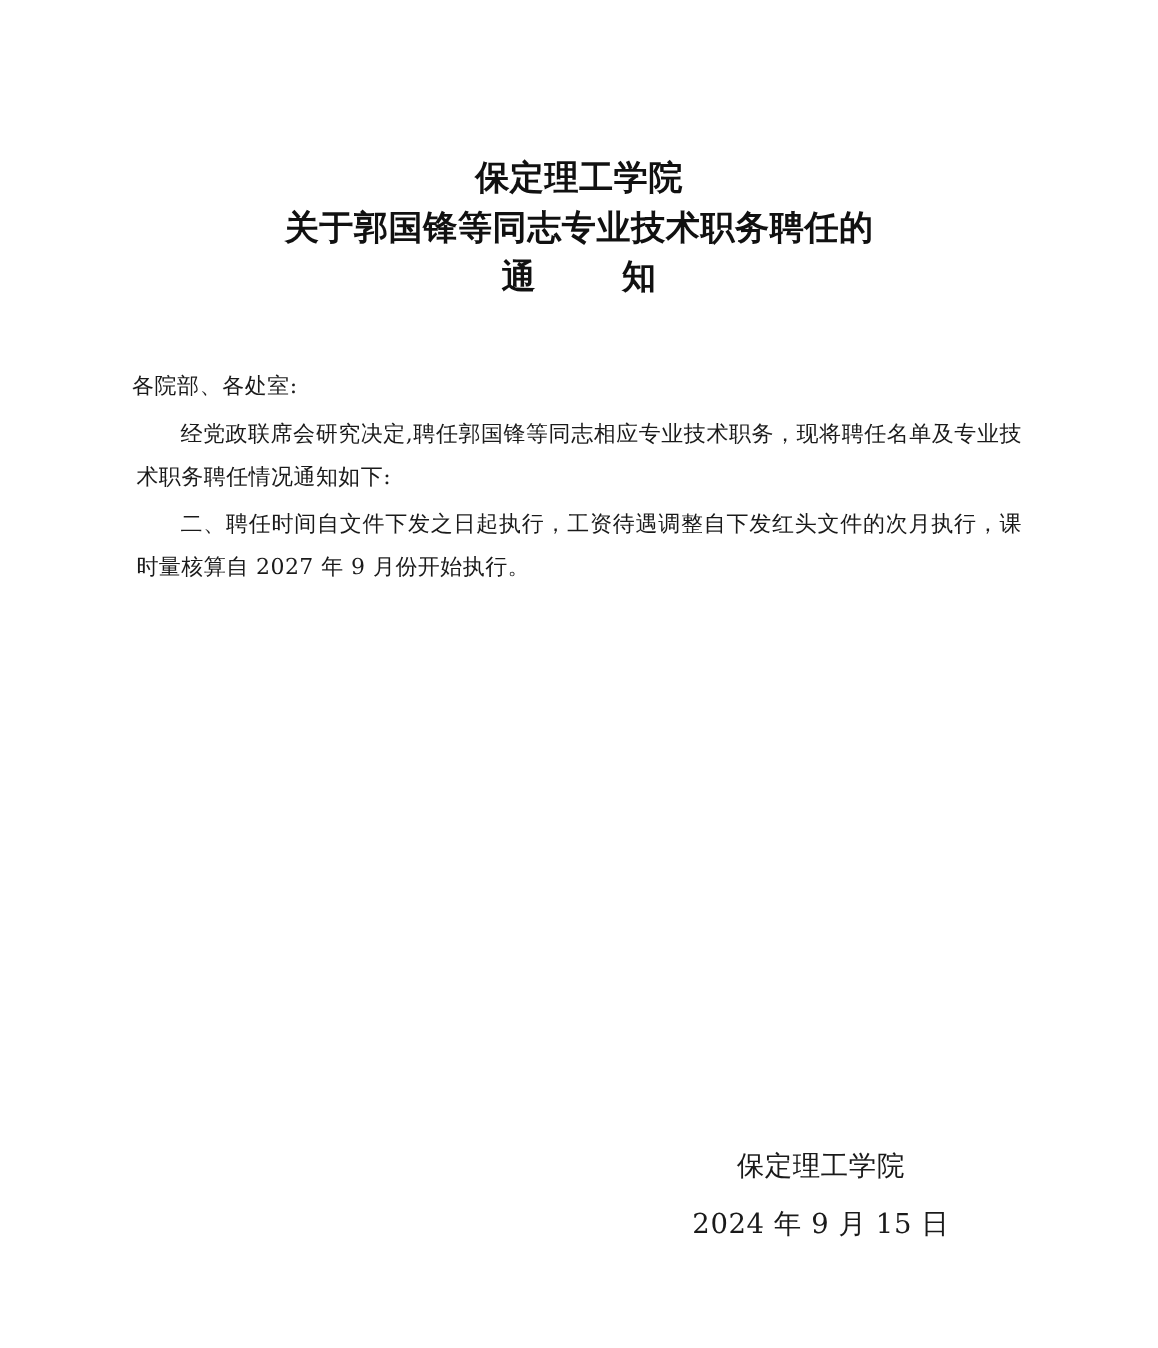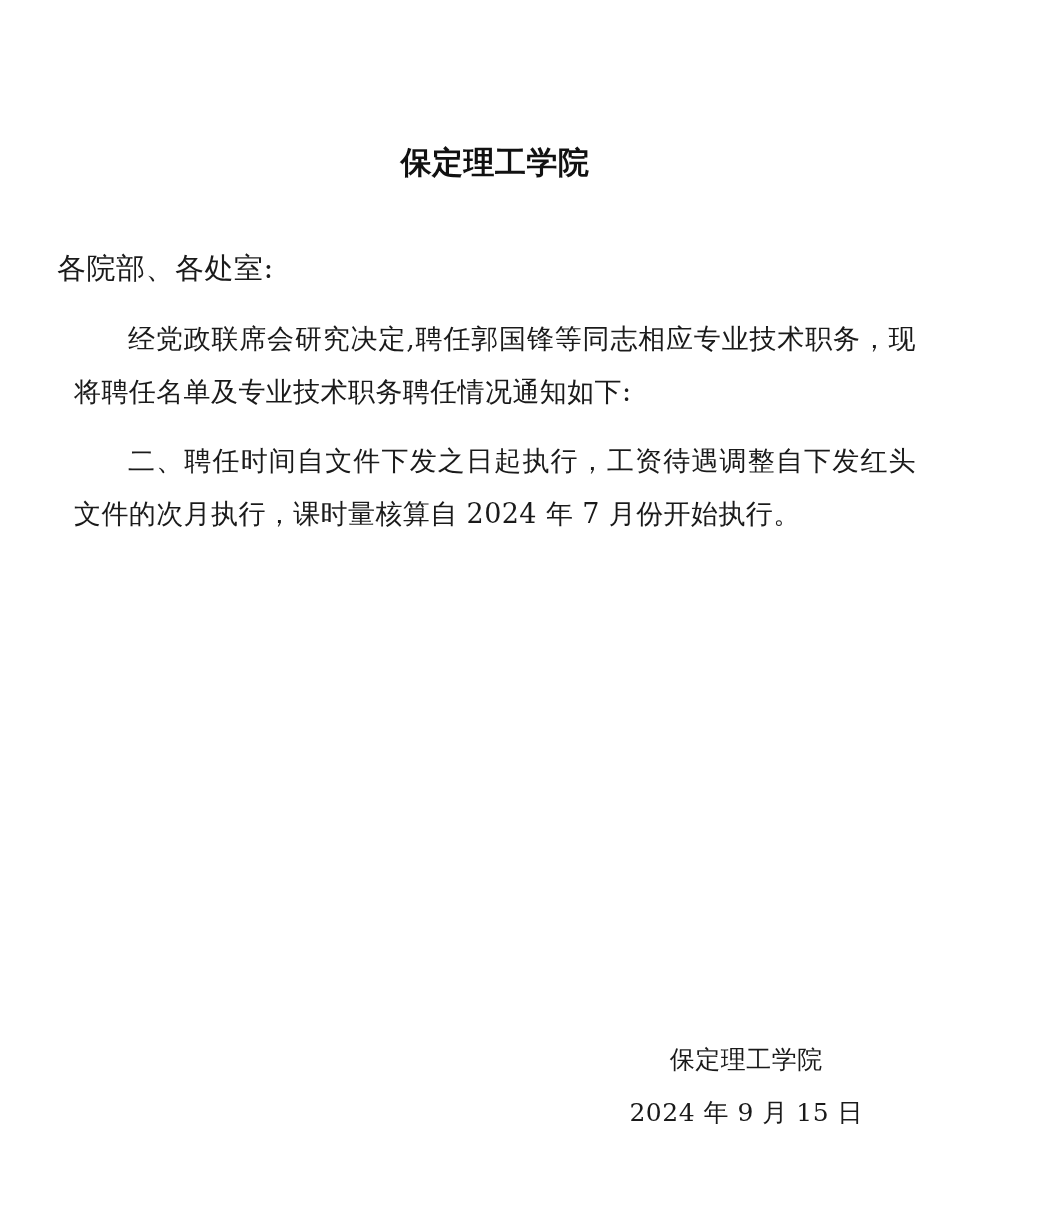--- a/index.html
+++ b/index.html
@@ -12,21 +12,21 @@
     height: 1225px;
     font-family: "DejaVu Serif", "Liberation Serif", serif;
     color: #1a1a1a;
     position: relative;
     overflow: hidden;
   }
   .page {
     width: 1053px;
     height: 1225px;
     box-sizing: border-box;
-    padding: 140px 120px 40px 57px;
+    padding: 140px 120px 40px 120px;
     position: relative;
   }
   .title-block {
     text-align: center;
     margin-bottom: 56px;
   }
   .title-line {
     font-family: "DejaVu Serif", "Liberation Serif", serif;
     font-weight: bold;
     font-size: 31px;
@@ -39,29 +39,29 @@
   }
   .title-line.third {
     font-size: 31px;
     letter-spacing: 0.5px;
   }
   .title-spacer {
     display: inline-block;
     width: 78px;
   }
   .salutation {
-    font-size: 29px;
+    font-size: 20px;
     line-height: 1.9;
     margin: 0 0 6px 0;
     letter-spacing: 0.5px;
   }
   .para {
-    font-size: 27px;
+    font-size: 20px;
     line-height: 1.95;
-    margin: 17px;
+    margin: 4px;
     text-indent: 2em;
     letter-spacing: 0.4px;
     text-align: justify;
   }
   .signature {
     position: absolute;
     right: 190px;
     bottom: 86px;
     text-align: center;
     font-size: 25px;
@@ -72,27 +72,31 @@
     white-space: nowrap;
   }
 </style>
 </head>
 <body>
 
 <div class="page">
 
   <div class="title-block">
     <div class="title-line">保定理工学院</div>
+    <div class="title-line second">关于郭国锋等同志专业技术职务聘任的</div>
+    <div class="title-line third">
+      <span>通</span><span class="title-spacer"></span><span>知</span>
+    </div>
   </div>
 
   <p class="salutation">各院部、各处室:</p>
 
   <p class="para">经党政联席会研究决定,聘任郭国锋等同志相应专业技术职务，现将聘任名单及专业技术职务聘任情况通知如下:</p>
 
 
-  <p class="para">二、聘任时间自文件下发之日起执行，工资待遇调整自下发红头文件的次月执行，课时量核算自 2024 年 7 月份开始执行。</p>
+  <p class="para">二、聘任时间自文件下发之日起执行，工资待遇调整自下发红头文件的次月执行，课时量核算自 2027 年 9 月份开始执行。</p>
 
   <div class="signature">
     <div class="sig-line">保定理工学院</div>
     <div class="sig-line">2024 年 9 月 15 日</div>
   </div>
 
 </div>
 
 </body></html>

